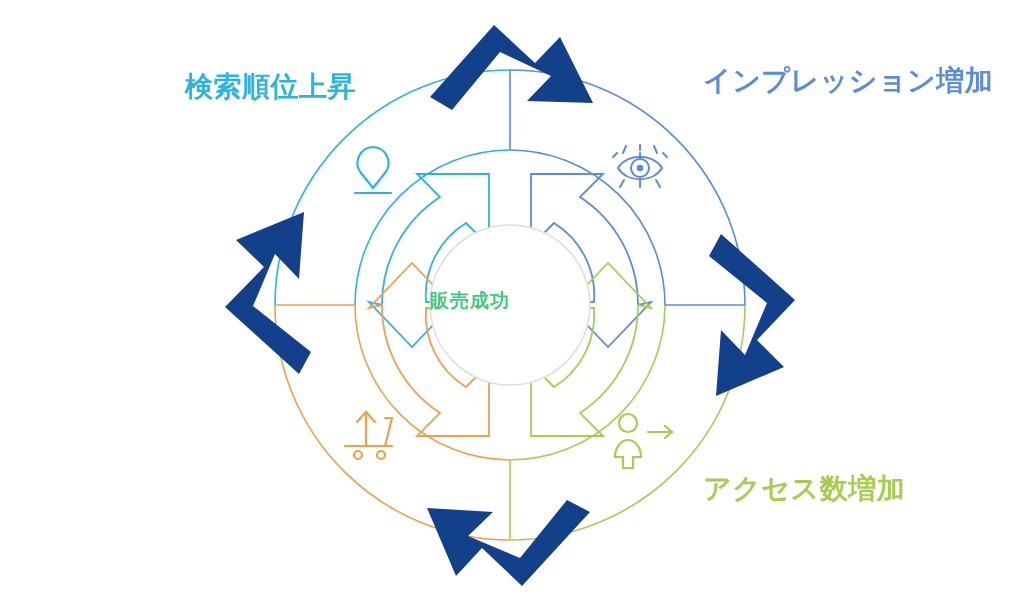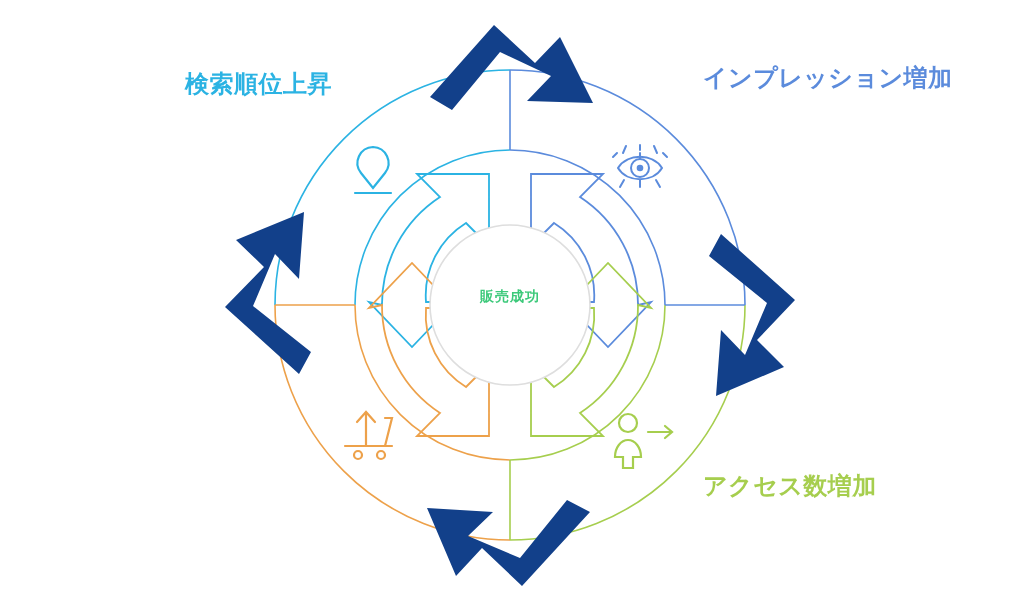--- a/index.html
+++ b/index.html
@@ -22,38 +22,38 @@
   #diagram-svg {
     position: absolute;
     left: 0;
     top: 0;
     width: 1024px;
     height: 594px;
   }
   .label {
     position: absolute;
     font-weight: bold;
-    font-size: 24px;
+    font-size: 28px;
     letter-spacing: 0.5px;
     white-space: nowrap;
     user-select: none;
     text-align: center;
   }
   #label-tl { left: 185px; top: 68px; }
   #label-tr { left: 703px; top: 62px; }
   #label-bl { left: 188px; top: 470px; }
   #label-br { left: 703px; top: 470px; }
   .center-label {
     position: absolute;
     left: 430px;
     top: 288px;
     width: 160px;
-    text-align: center;
+    text-align: left;
     font-weight: bold;
-    font-size: 14px;
+    font-size: 19px;
     letter-spacing: 1px;
     user-select: none;
   }
 </style>
 </head>
 <body>
 
 <div id="stage">
 
   <svg id="diagram-svg" viewBox="0 0 1024 594">

